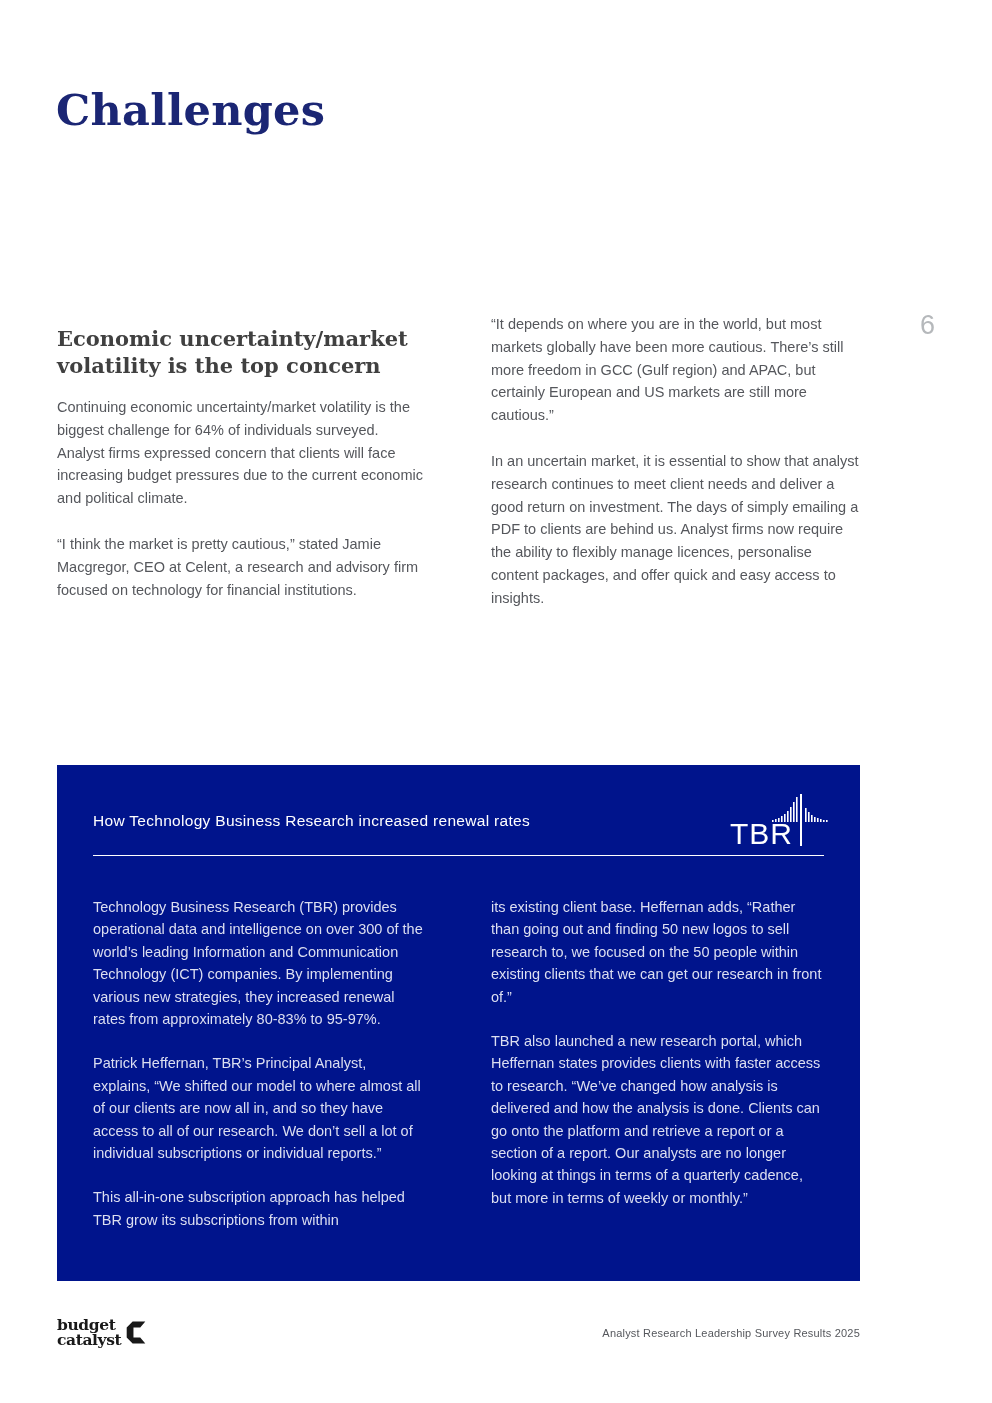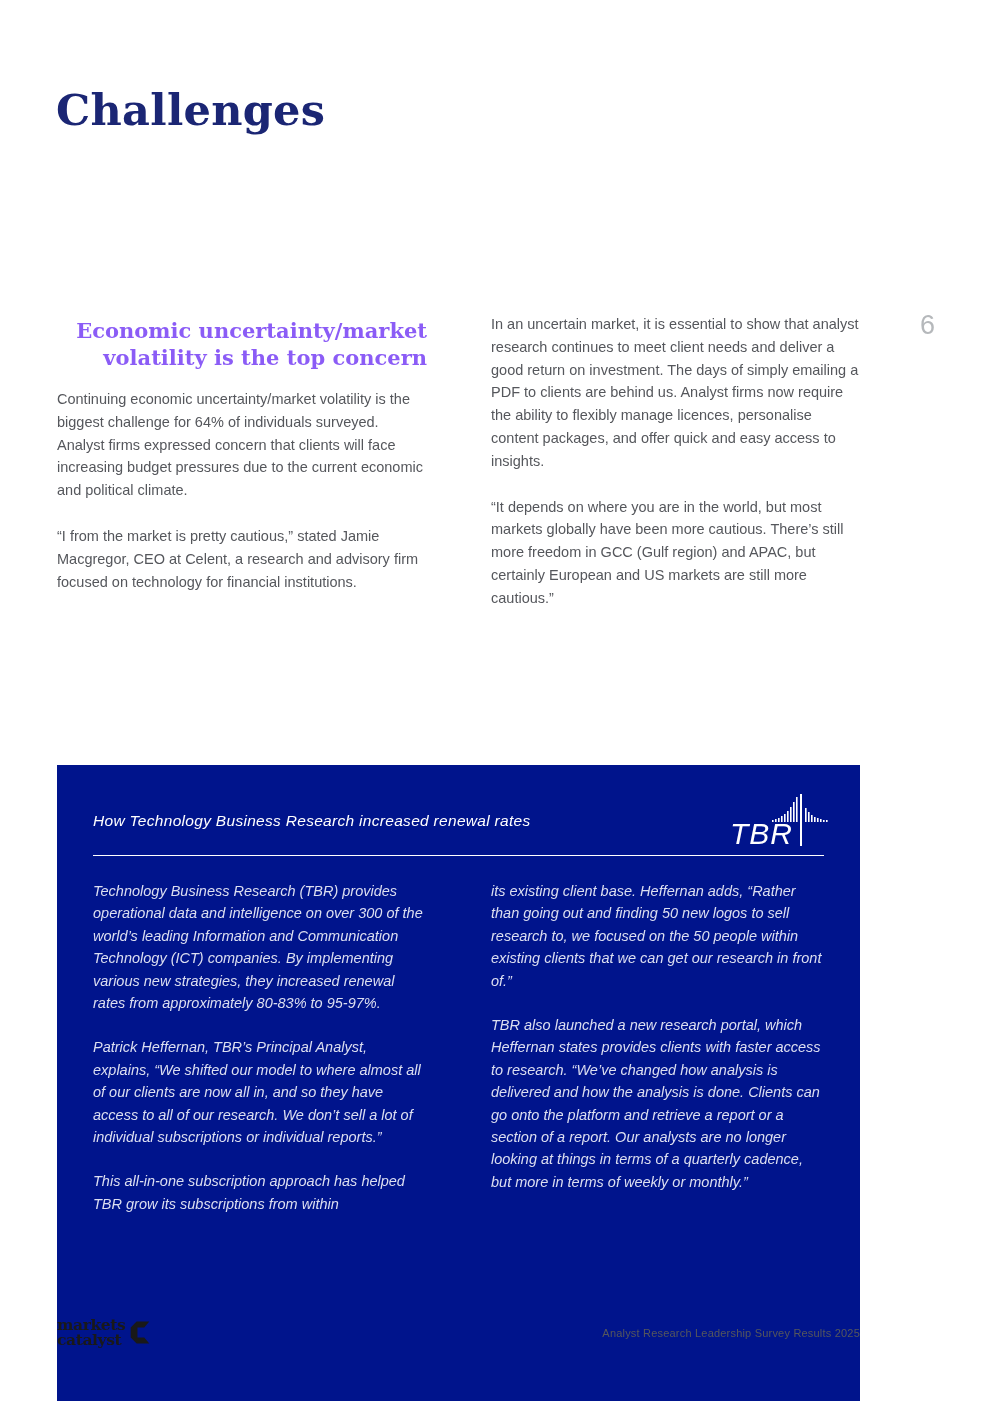--- a/index.html
+++ b/index.html
@@ -14,46 +14,46 @@
   }
   .page-num {
     position:absolute; left:920px; top:310px;
     font-size:27px; color:#b5b8bb; font-weight:400;
   }
   .columns {
     position:absolute; left:57px; top:313px; width:803px;
     display:grid; grid-template-columns:370px 369px; column-gap:64px;
   }
   .section-heading {
-    margin:4px 0 17px 0; font-family:"DejaVu Serif", serif; font-weight:700;
-    font-size:21px; line-height:27px; color:#8b5cf6;text-align:right;
+    margin:12px 0 17px 0; font-family:"DejaVu Serif", serif; font-weight:700;
+    font-size:21px; line-height:27px; color:#404040;
   }
   .columns p {
     margin:0 0 23px 0; font-size:14.5px; line-height:22.8px; color:#55575c;
   }
   .case-box {
-    position:absolute; left:57px; top:765px; width:803px; height:636px;
-    background:#00148c; box-sizing:border-box; padding:26px 36px 12px 36px;font-style:italic;
+    position:absolute; left:57px; top:765px; width:803px; height:516px;
+    background:#00148c; box-sizing:border-box; padding:26px 36px 12px 36px;
   }
   .case-head { display:flex; align-items:center; justify-content:space-between; height:60px; }
   .case-head h3 {
     margin:0; font-size:15.5px; font-weight:500; color:#ffffff; letter-spacing:0.3px;
   }
   .tbr-logo { position:relative; width:94px; height:58px; flex:0 0 auto; }
   .tbr-text {
     position:absolute; left:0; bottom:1px; color:#ffffff;
     font-size:30px; line-height:30px; letter-spacing:1px; font-weight:400;
   }
   .tbr-wave { position:absolute; right:-6px; top:0; }
   .case-rule { border:none; border-top:1px solid #ffffff; margin:4px 0 0 0; height:0; }
   .case-cols {
     margin-top:24px; display:grid; grid-template-columns:332px 333px; column-gap:66px;
   }
   .case-cols p {
-    margin:0 0 22px 0; font-size:14.5px; line-height:22.4px; color:#dcdff1;
+    margin:16px 0 22px 0; font-size:14.5px; line-height:22.4px; color:#dcdff1;
   }
   .footer-brand {
     position:absolute; left:57px; top:1318px; display:flex; align-items:center; gap:4px;
   }
   .cc-words {
     display:flex; flex-direction:column;
     font-family:"DejaVu Serif", serif; font-weight:700;
     font-size:15.5px; line-height:14.5px; color:#191919; letter-spacing:-0.4px;
   }
   .doc-ref {
@@ -67,25 +67,25 @@
 <div class="page">
 
   <h1 class="title">Challenges</h1>
 
   <div class="page-num">6</div>
 
   <section class="columns">
     <div class="col">
       <h2 class="section-heading">Economic uncertainty/market volatility is the top concern</h2>
       <p>Continuing economic uncertainty/market volatility is the biggest challenge for 64% of individuals surveyed. Analyst firms expressed concern that clients will face increasing budget pressures due to the current economic and political climate.</p>
-      <p>“I from the market is pretty cautious,” stated Jamie Macgregor, CEO at Celent, a research and advisory firm focused on technology for financial institutions.</p>
+      <p>“I think the market is pretty cautious,” stated Jamie Macgregor, CEO at Celent, a research and advisory firm focused on technology for financial institutions.</p>
     </div>
     <div class="col">
+      <p>“It depends on where you are in the world, but most markets globally have been more cautious. There’s still more freedom in GCC (Gulf region) and APAC, but certainly European and US markets are still more cautious.”</p>
       <p>In an uncertain market, it is essential to show that analyst research continues to meet client needs and deliver a good return on investment. The days of simply emailing a PDF to clients are behind us. Analyst firms now require the ability to flexibly manage licences, personalise content packages, and offer quick and easy access to insights.</p>
-      <p>“It depends on where you are in the world, but most markets globally have been more cautious. There’s still more freedom in GCC (Gulf region) and APAC, but certainly European and US markets are still more cautious.”</p>
     </div>
   </section>
 
   <section class="case-box">
     <div class="case-head">
       <h3>How Technology Business Research increased renewal rates</h3>
       <div class="tbr-logo">
         <span class="tbr-text">TBR</span>
         <svg class="tbr-wave" width="58" height="58" viewBox="0 0 58 58" aria-hidden="true">
           <g fill="#ffffff">
@@ -121,21 +121,21 @@
       <div>
         <p>its existing client base. Heffernan adds, “Rather than going out and finding 50 new logos to sell research to, we focused on the 50 people within existing clients that we can get our research in front of.”</p>
         <p>TBR also launched a new research portal, which Heffernan states provides clients with faster access to research. “We’ve changed how analysis is delivered and how the analysis is done. Clients can go onto the platform and retrieve a report or a section of a report. Our analysts are no longer looking at things in terms of a quarterly cadence, but more in terms of weekly or monthly.”</p>
       </div>
     </div>
   </section>
 
   <footer>
     <div class="footer-brand">
       <div class="cc-words">
-        <span>markets</span>
+        <span>budget</span>
         <span>catalyst</span>
       </div>
       <svg width="22" height="27" viewBox="0 0 26 30" aria-hidden="true">
         <path d="M24 2 L9 2 L2 9 L2 21 L9 28 L24 28 L18 21 L10 21 L10 9 L18 9 Z" fill="#191919"></path>
       </svg>
     </div>
     <div class="doc-ref">Analyst Research Leadership Survey Results 2025</div>
   </footer>
 
 </div>

